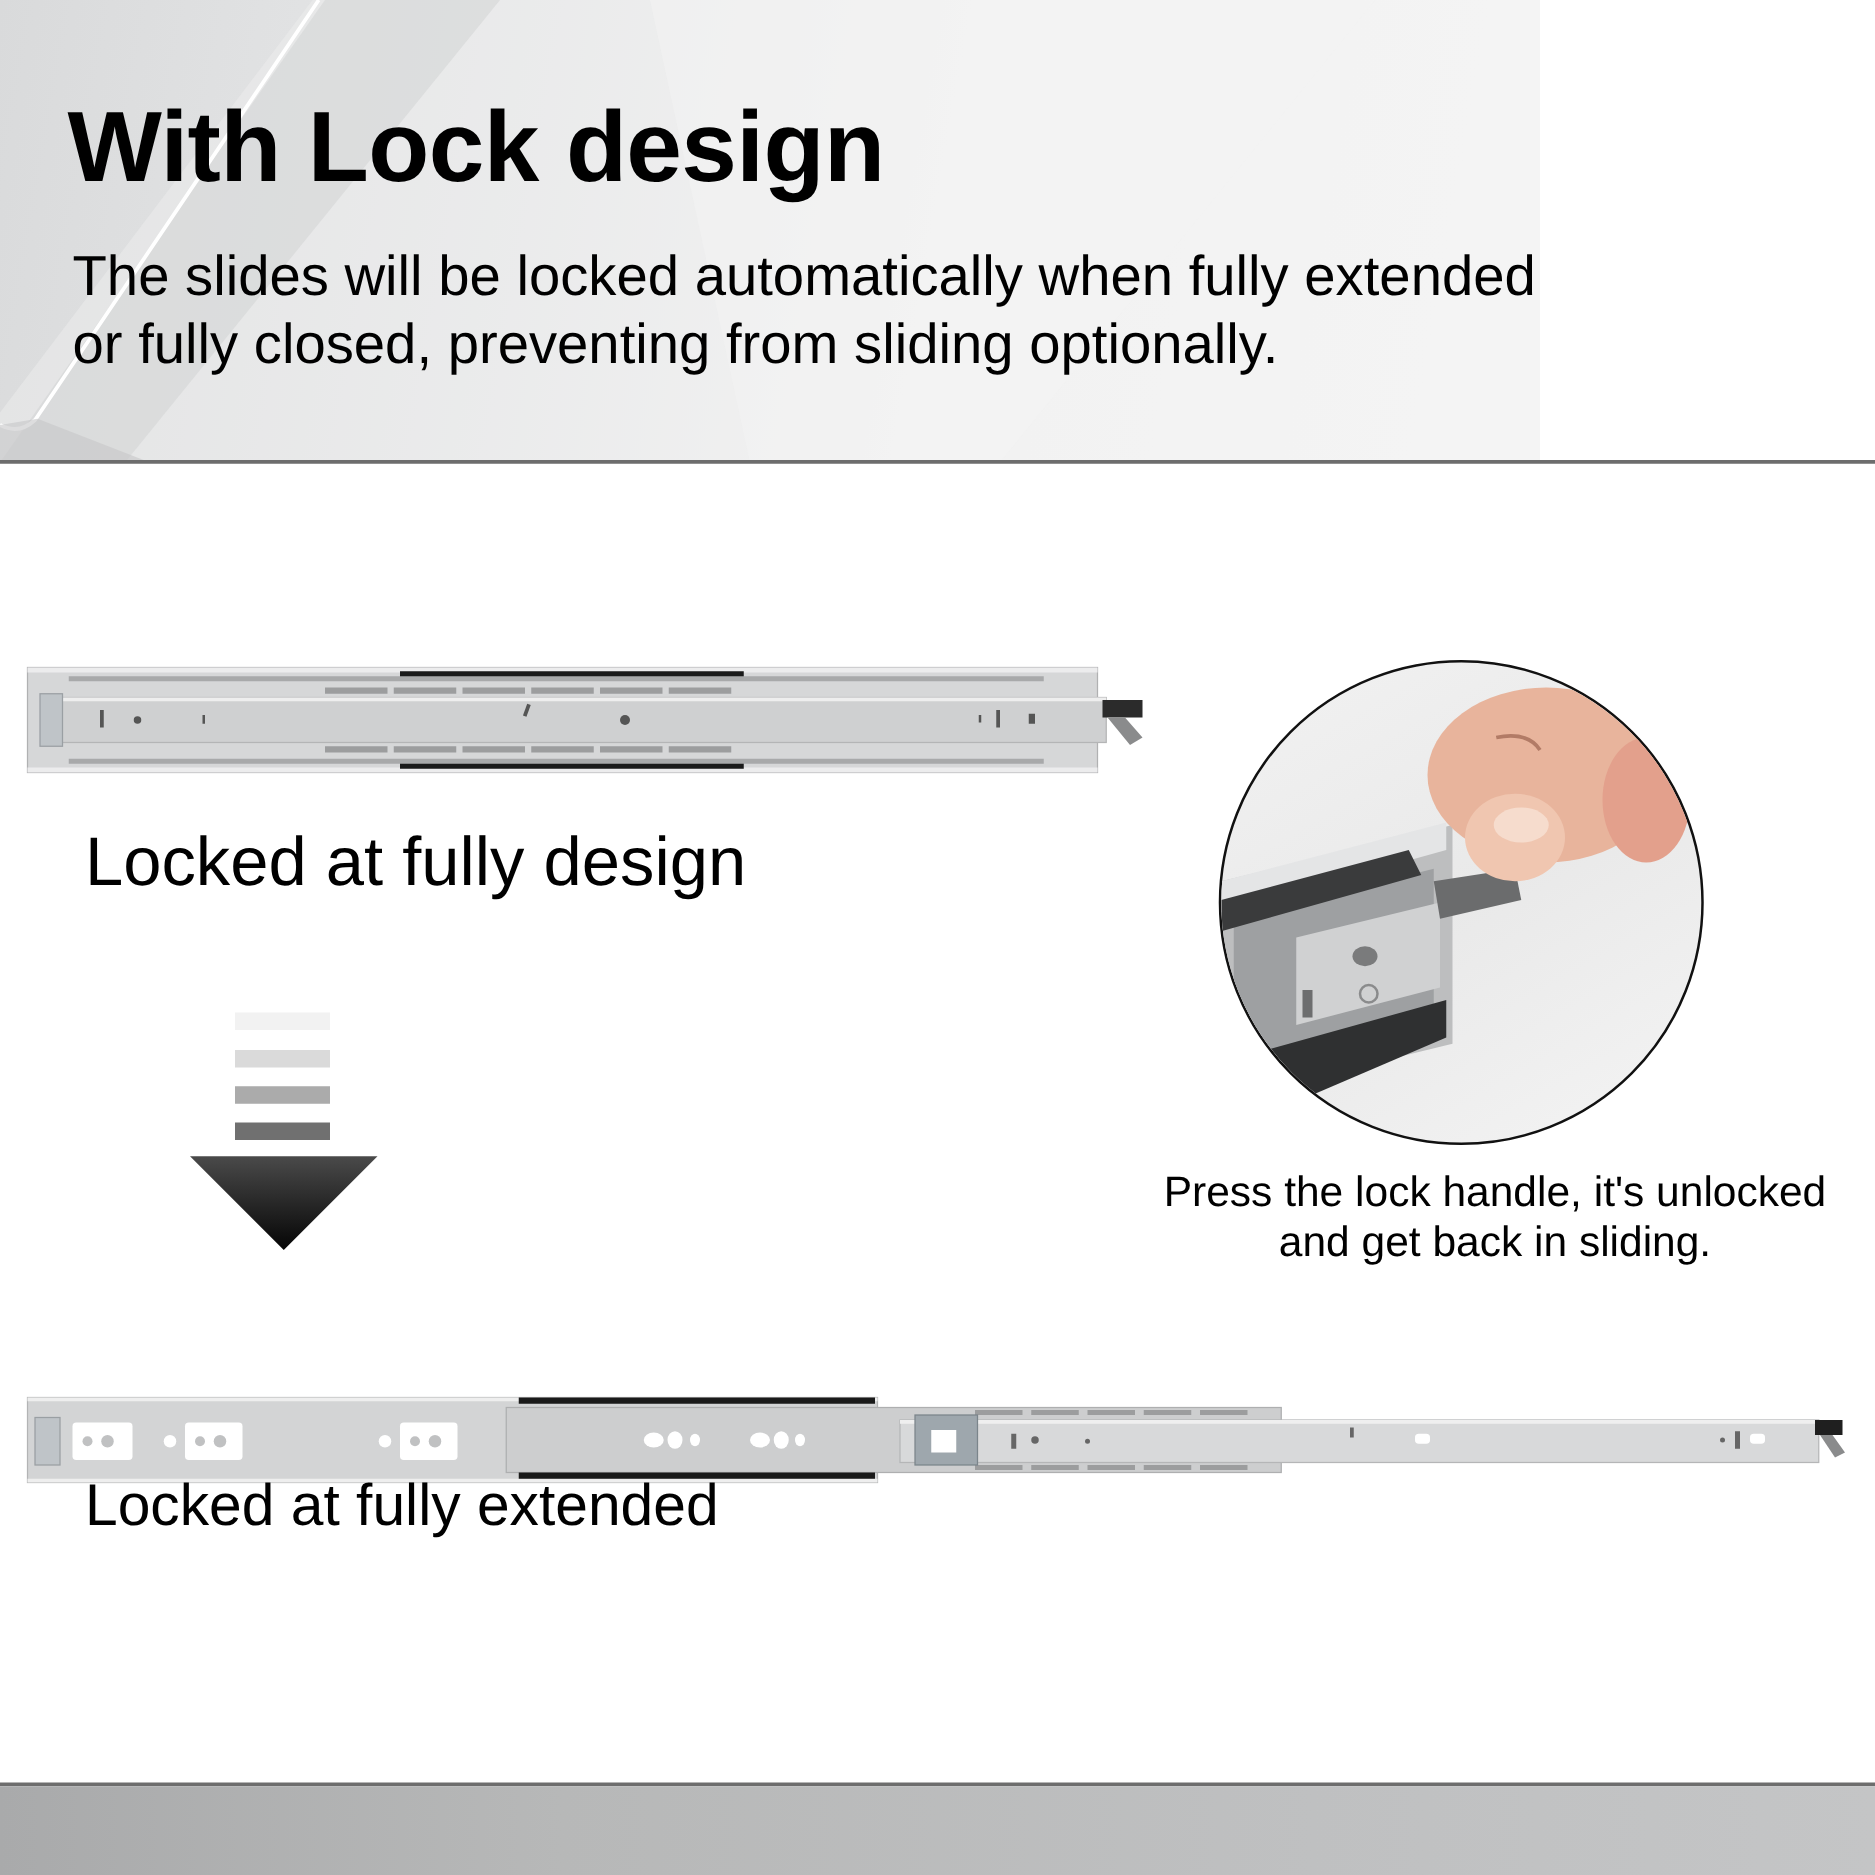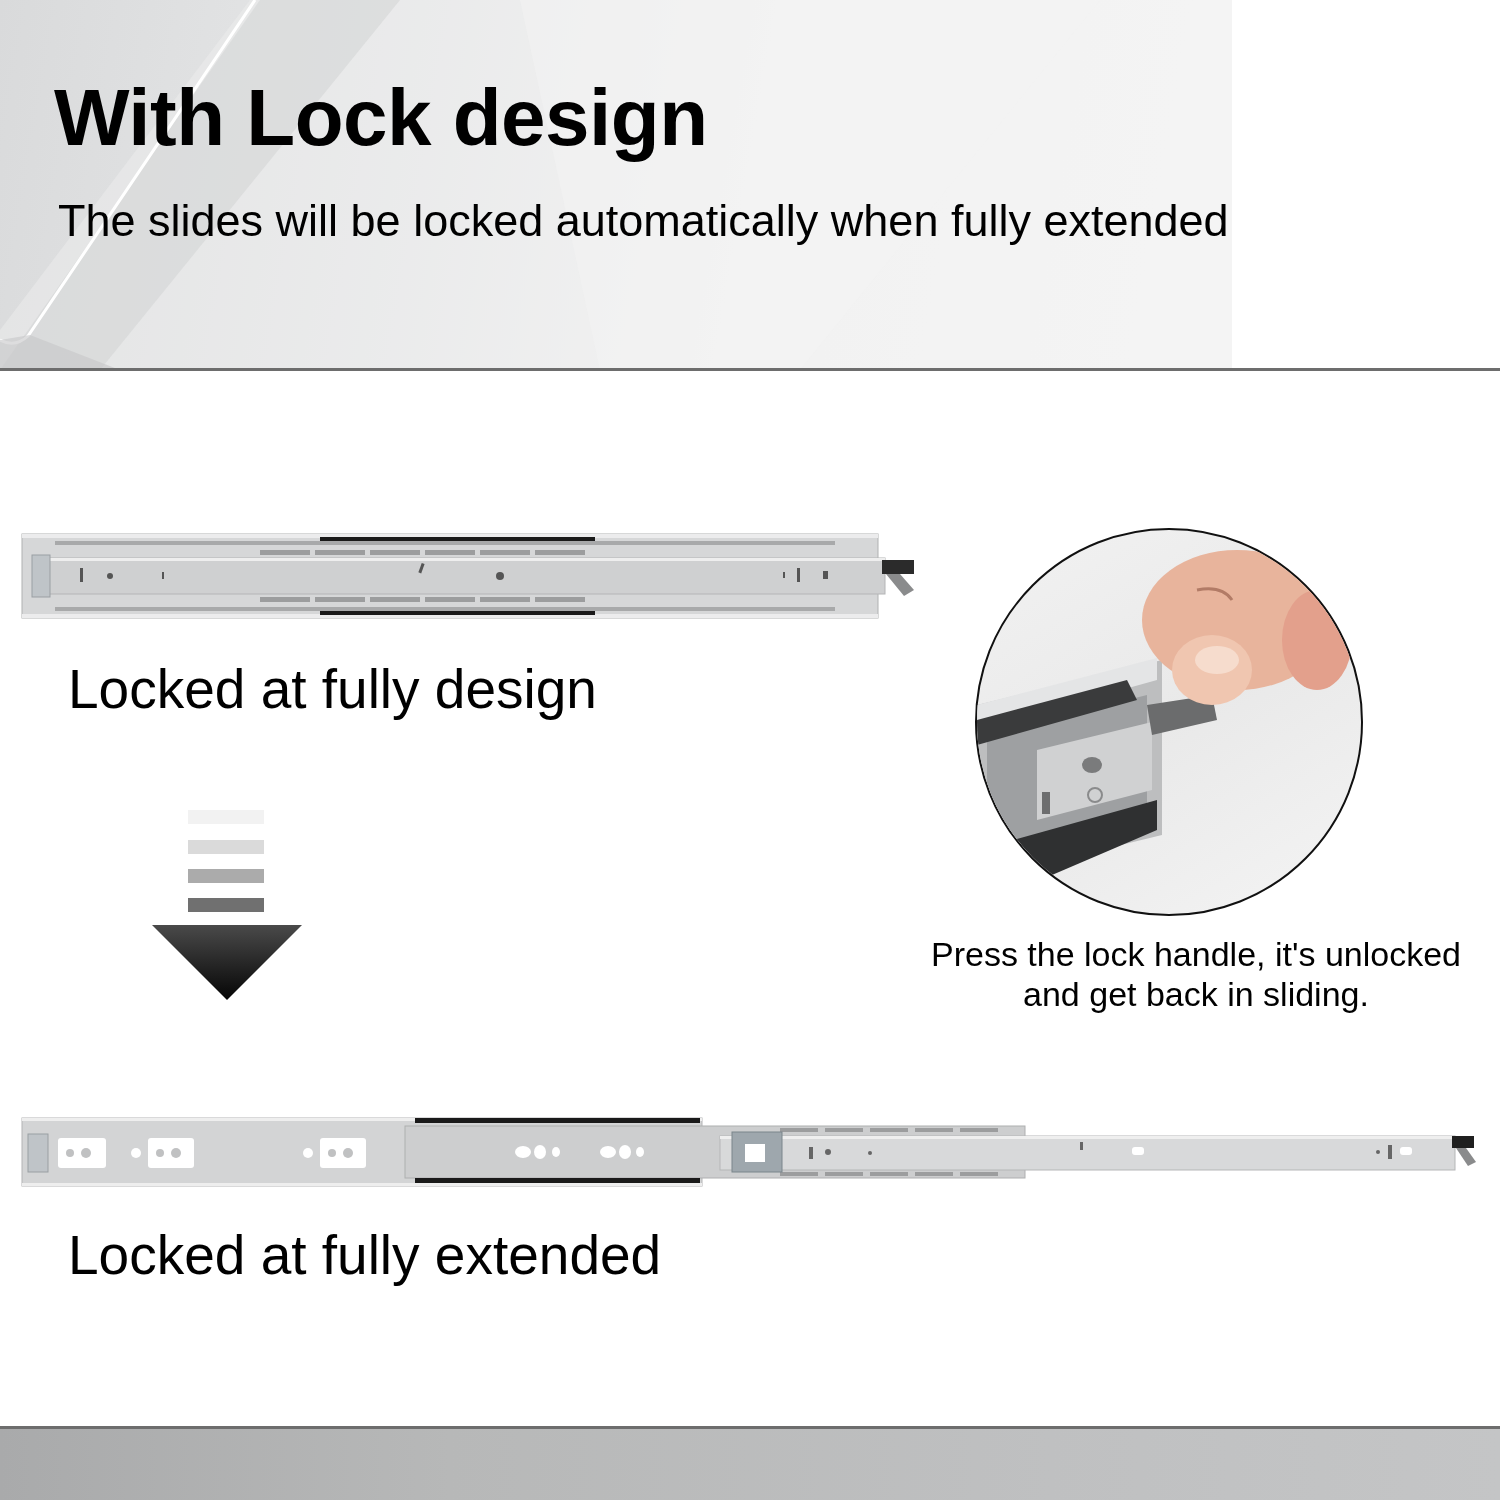--- a/index.html
+++ b/index.html
@@ -23,21 +23,21 @@
   .subtitle {
     position: absolute; left: 58px; top: 194px; font-size: 45px; line-height: 54px;
     font-weight: 400; width: 1400px;
   }
 
   
   .rail { position: absolute; }
   .rail svg { display: block; }
 
   .label-closed { position: absolute; left: 68px; top: 662px; font-size: 55px; line-height: 1; }
-  .label-extended { position: absolute; left: 68px; top: 1228px; font-size: 55px; line-height: 1; }
+  .label-extended { position: absolute; left: 68px; top: 1180px; font-size: 47px; line-height: 1; }
 
   
   .arrow { position: absolute; left: 150px; top: 800px; width: 155px; height: 205px; }
 
   
   .circle {
     position: absolute; left: 975px; top: 528px; width: 388px; height: 388px;
     border-radius: 50%; border: 2px solid #111; overflow: hidden;
     background: linear-gradient(150deg, #f2f2f2 0%, #e9e9e9 50%, #f4f4f4 100%);
   }
@@ -60,20 +60,21 @@
   <svg class="facet" width="1500" height="370" viewBox="0 0 1500 370">
     <polygon points="0,370 0,330 250,0 1500,0 1500,370" fill="#eeeeee" opacity="0.5"></polygon>
     <polygon points="0,370 260,0 400,0 100,370" fill="#d2d3d4" opacity="0.55"></polygon>
     <polygon points="520,0 1100,0 800,370 600,370" fill="#f4f4f4" opacity="0.5"></polygon>
     <path d="M0,340 Q15,348 28,336 L255,0" stroke="#ffffff" stroke-width="3" fill="none"></path>
     <polygon points="0,370 0,340 30,335 120,370" fill="#c6c7c8" opacity="0.6"></polygon>
   </svg>
   <div class="title">With Lock design</div>
   <div class="subtitle">
     <div>The slides will be locked automatically when fully extended</div>
+    <div>or fully closed, preventing from sliding optionally.</div>
   </div>
 </div>
 <div class="header-border"></div>
 
 <div class="rail" style="left:20px; top:530px;">
   <svg width="900" height="95" viewBox="0 0 900 95">
 
     <rect x="2" y="4" width="856" height="84" fill="#d6d7d8" stroke="#b0b1b2" stroke-width="1"></rect>
     <rect x="2" y="4" width="856" height="4" fill="#ececed"></rect>
     <rect x="2" y="84" width="856" height="4" fill="#ececed"></rect>

